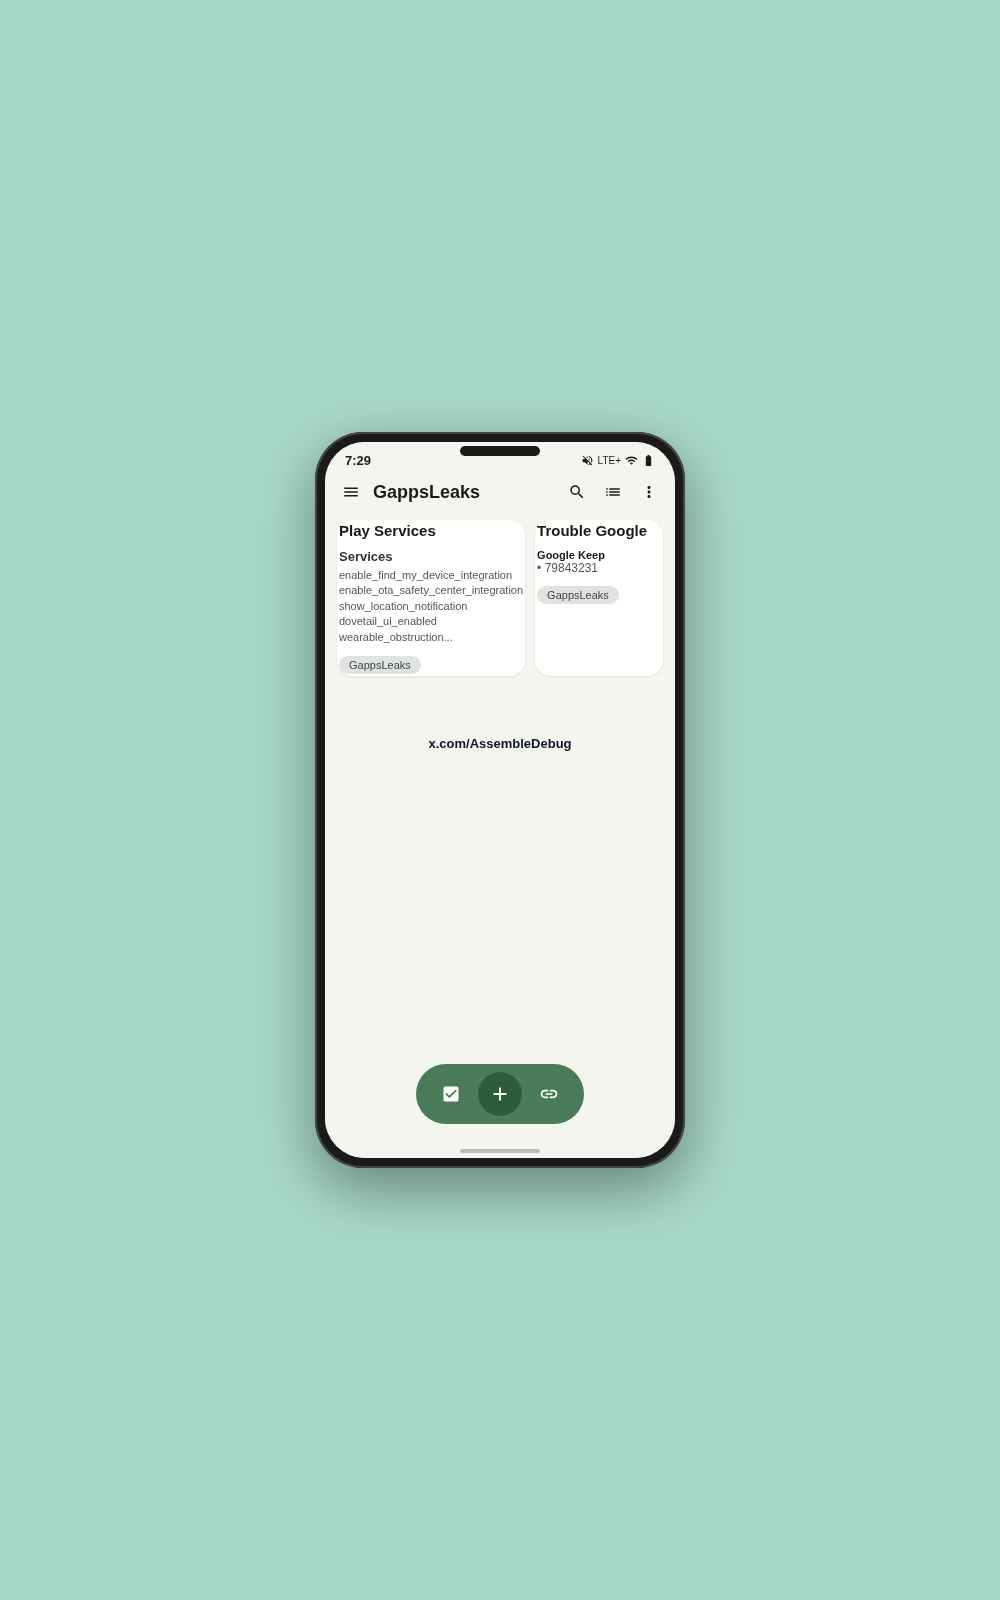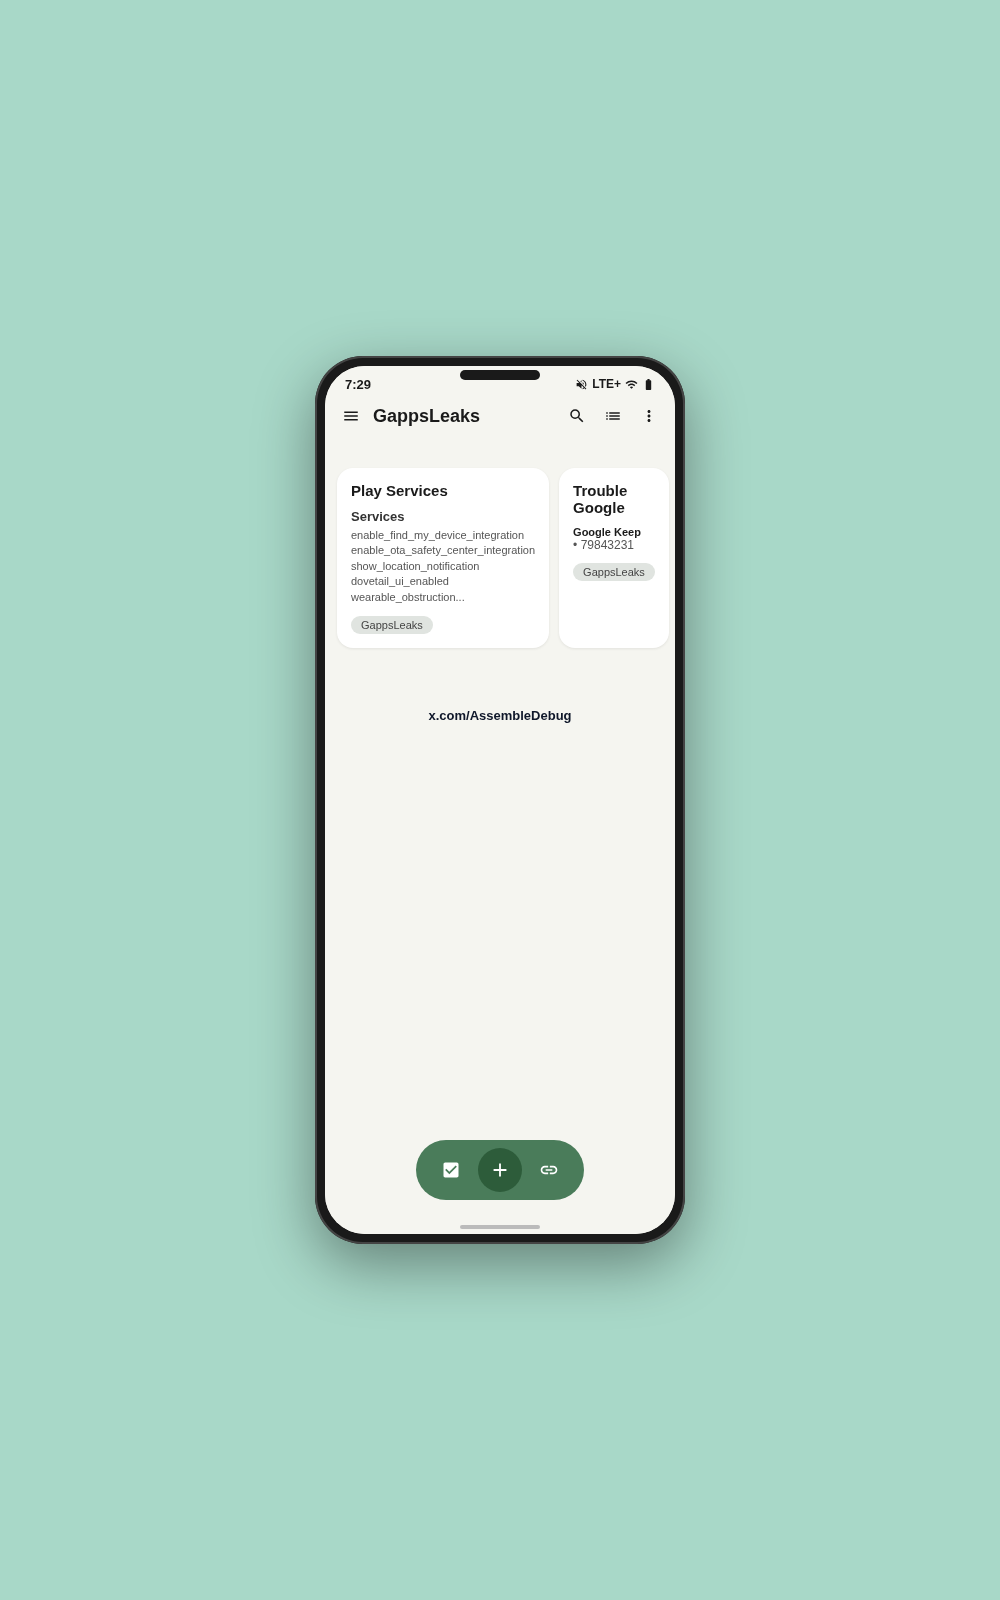--- a/index.html
+++ b/index.html
@@ -8,21 +8,21 @@
       background-color: #a8d8c8;
       display: flex;
       justify-content: center;
       align-items: center;
       min-height: 100vh;
       font-family: 'Segoe UI', Arial, sans-serif;
     }
 
     .phone-shell {
       width: 370px;
-      height: 888px;
+      height: 736px;
       background: #1a1a1a;
       border-radius: 48px;
       padding: 10px;
       box-shadow: 0 20px 60px rgba(0,0,0,0.4), inset 0 0 0 2px #444;
       position: relative;
     }
 
     .phone-notch {
       position: absolute;
       top: 14px;
@@ -115,24 +115,23 @@
 
     .cards-row {
       display: flex;
       gap: 10px;
       margin-bottom: 10px;
     }
 
     .card {
       background: #ffffff;
       border-radius: 16px;
-      padding: 14px;
+      padding: 2px;
       flex: 1;
       box-shadow: 0 1px 3px rgba(0,0,0,0.08);
-      margin-top: 24px;
     }
 
     .card-title {
       font-size: 15px;
       font-weight: 700;
       color: #1a1a1a;
       margin-bottom: 10px;
     }
 
     .card-section-label {
@@ -245,21 +244,21 @@
   <div class="phone-notch"></div>
   <div class="phone-screen">
 
     <div class="status-bar">
       <span class="status-time">7:29</span>
       <div class="status-icons">
 
         <svg viewBox="0 0 24 24" style="width:13px;height:13px;">
           <path d="M16.5 12c0-1.77-1.02-3.29-2.5-4.03v2.21l2.45 2.45c.03-.2.05-.41.05-.63zm2.5 0c0 .94-.2 1.82-.54 2.64l1.51 1.51C20.63 14.91 21 13.5 21 12c0-4.28-2.99-7.86-7-8.77v2.06c2.89.86 5 3.54 5 6.71zM4.27 3L3 4.27 7.73 9H3v6h4l5 5v-6.73l4.25 4.25c-.67.52-1.42.93-2.25 1.18v2.06c1.38-.31 2.63-.95 3.69-1.81L19.73 21 21 19.73l-9-9L4.27 3zM12 4L9.91 6.09 12 8.18V4z"></path>
         </svg>
-        <span style="font-size:12px;font-weight:700;text-align:right;">LTE+</span>
+        <span style="font-size:10px;font-weight:400;text-align:right;">LTE+</span>
 
         <svg viewBox="0 0 24 24" style="width:13px;height:13px;">
           <path d="M1 9l2 2c4.97-4.97 13.03-4.97 18 0l2-2C16.93 2.93 7.08 2.93 1 9zm8 8l3 3 3-3c-1.65-1.66-4.34-1.66-6 0zm-4-4l2 2c2.76-2.76 7.24-2.76 10 0l2-2C15.14 9.14 8.87 9.14 5 13z"></path>
         </svg>
 
         <svg viewBox="0 0 24 24" style="width:13px;height:13px;">
           <path d="M15.67 4H14V2h-4v2H8.33C7.6 4 7 4.6 7 5.33v15.33C7 21.4 7.6 22 8.33 22h7.33c.74 0 1.34-.6 1.34-1.33V5.33C17 4.6 16.4 4 15.67 4z"></path>
         </svg>
       </div>
     </div>

